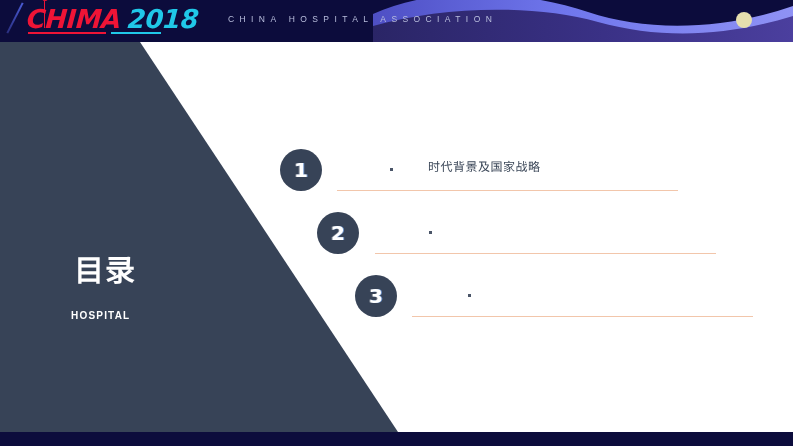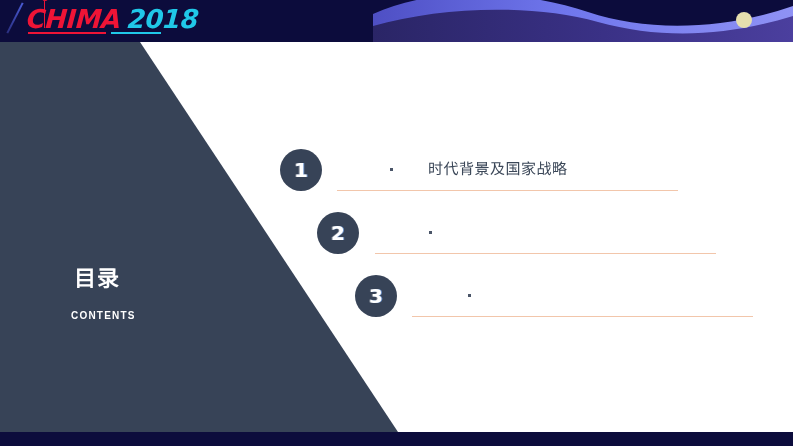--- a/index.html
+++ b/index.html
@@ -133,26 +133,25 @@
     top: 0;
     width: 420px;
     height: 390px;
   }
 
   .toc-title {
     position: absolute;
     left: 74px;
     top: 204px;
     font-family: "DejaVu Sans", sans-serif;
-    font-size: 22px;
+    font-size: 30px;
     font-weight: bold;
     color: #ffffff;
     letter-spacing: 1px;
     z-index: 4;
-    margin-top: 14px;
   }
   .toc-subtitle {
     position: absolute;
     left: 71px;
     top: 268px;
     font-family: "Liberation Sans", sans-serif;
     font-size: 10px;
     font-weight: bold;
     color: #ffffff;
     letter-spacing: 1.2px;
@@ -186,21 +185,21 @@
     position: absolute;
     width: 3px;
     height: 3px;
     background: #4a5568;
     top: 19px;
   }
   .item-label {
     position: absolute;
     top: 8px;
     font-family: "DejaVu Sans", sans-serif;
-    font-size: 15px;
+    font-size: 12px;
     color: #3b4758;
     white-space: nowrap;
   }
   .item-rule {
     position: absolute;
     height: 1px;
     background: #f2c6ab;
     top: 41px;
   }
 
@@ -261,30 +260,31 @@
 
     <div class="logo">
       <div class="logo-chima">CHIMA</div>
       <div class="logo-year">2018</div>
     </div>
     <div style="position:absolute;left:28px;top:32px;width:78px;height:2px;background:#ef1436;"></div>
     <div style="position:absolute;left:111px;top:32px;width:50px;height:2px;background:#20c8e8;"></div>
     <div class="logo-pin"></div>
     <div class="logo-pin-stem"></div>
 
+    <div class="header-subtitle">CHINA HOSPITAL ASSOCIATION</div>
   </div>
 
   <div class="body-area">
 
     <svg class="dark-panel" viewBox="0 0 420 390" preserveAspectRatio="none">
       <polygon points="0,0 140,0 398,390 0,390" fill="#374357"></polygon>
     </svg>
 
     <div class="toc-title">目录</div>
-    <div class="toc-subtitle">CONTENTS</div>
+    <div class="toc-subtitle">HOSPITAL</div>
 
     <div class="toc-item" id="item-1">
       <div class="num-circle">1</div>
       <div class="item-bullet"></div>
       <div class="item-label">时代背景及国家战略</div>
       <div class="item-rule"></div>
     </div>
 
     <div class="toc-item" id="item-2">
       <div class="num-circle">2</div>

